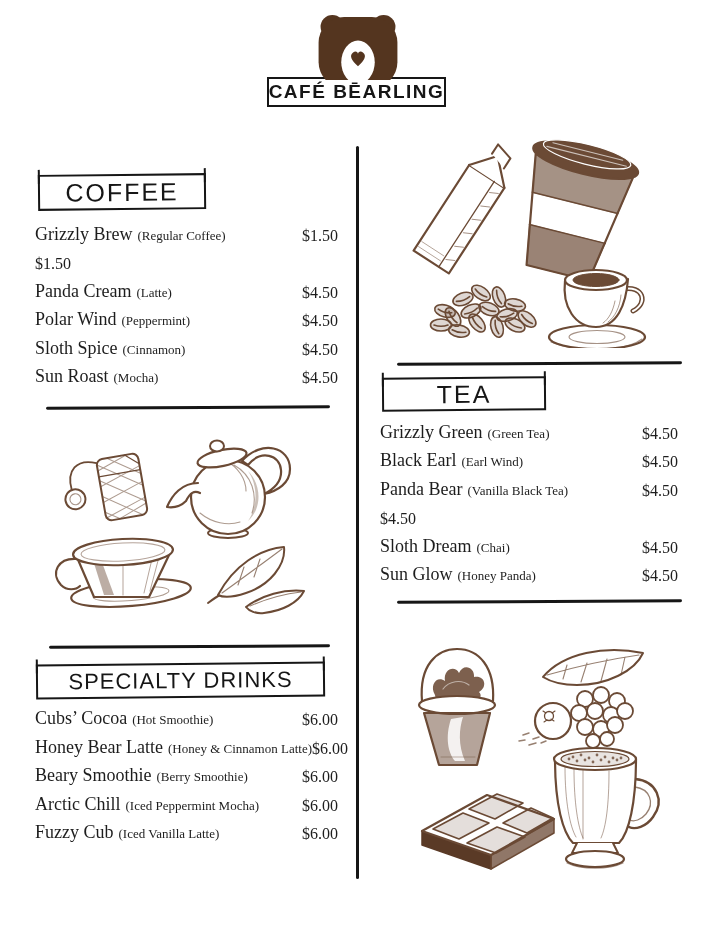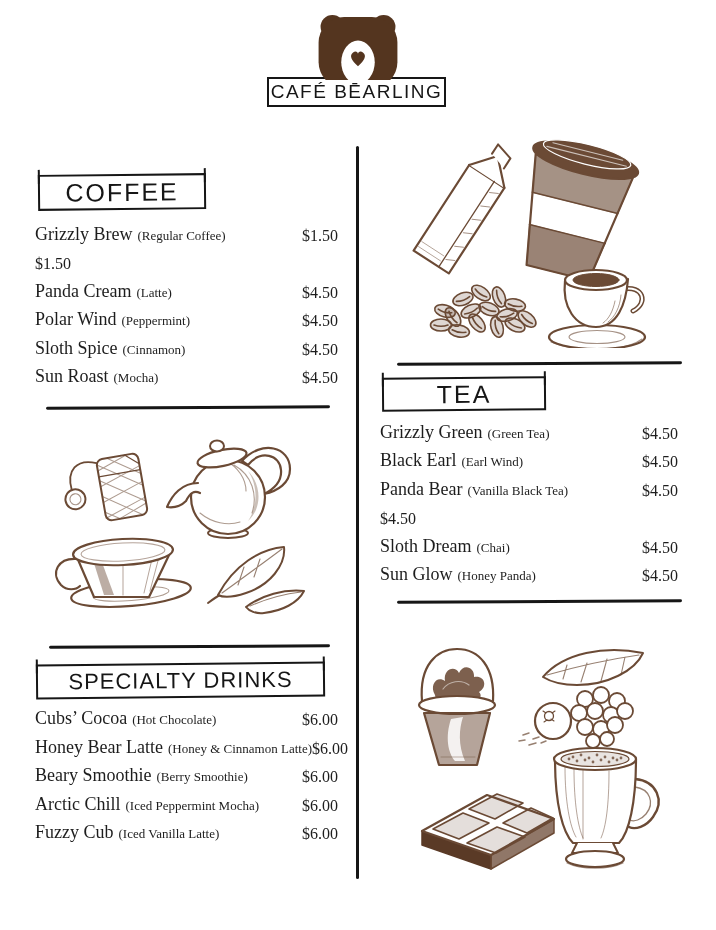--- a/index.html
+++ b/index.html
@@ -10,21 +10,21 @@
     overflow:hidden;
     font-family:"Liberation Serif", serif;
     color:#1d1d1d;
   }
   .abs { position:absolute; }
 
   
   .brand-box {
     position:absolute; left:267px; top:77px; width:179px; height:30px;
     border:2.4px solid #161616; background:#fff; z-index:1;
-    display:flex; align-items:center; justify-content:center;
+    display:flex; align-items:center; justify-content:center;font-weight:bold;
   }
   .brand-box span {
     font-family:"Liberation Sans", sans-serif;
     font-size:19px; letter-spacing:1.5px; color:#161616; white-space:nowrap;
   }
   .bear { position:absolute; left:316px; top:13px; width:84px; height:67px; z-index:2; }
 
   
   .title-box {
     position:absolute;
@@ -145,21 +145,21 @@
         <span><span class="item-name">Sun Glow</span><span class="item-desc">(Honey Panda)</span></span>
         <span class="item-price">$4.50</span>
       </li>
   </ul>
 
   <div class="title-box tb-specialty">
     <span>SPECIALTY DRINKS</span>
   </div>
   <ul class="menu-list list-specialty">
     <li class="menu-item">
-        <span><span class="item-name">Cubs’ Cocoa</span><span class="item-desc">(Hot Chocolate)</span></span>
+        <span><span class="item-name">Cubs’ Cocoa</span><span class="item-desc">(Hot Smoothie)</span></span>
         <span class="item-price">$6.00</span>
       </li>
     <li class="menu-item">
         <span><span class="item-name">Honey Bear Latte</span><span class="item-desc">(Honey &amp; Cinnamon Latte)</span></span>
         <span class="item-price">$6.00</span>
       </li>
     <li class="menu-item">
         <span><span class="item-name">Beary Smoothie</span><span class="item-desc">(Berry Smoothie)</span></span>
         <span class="item-price">$6.00</span>
       </li>

